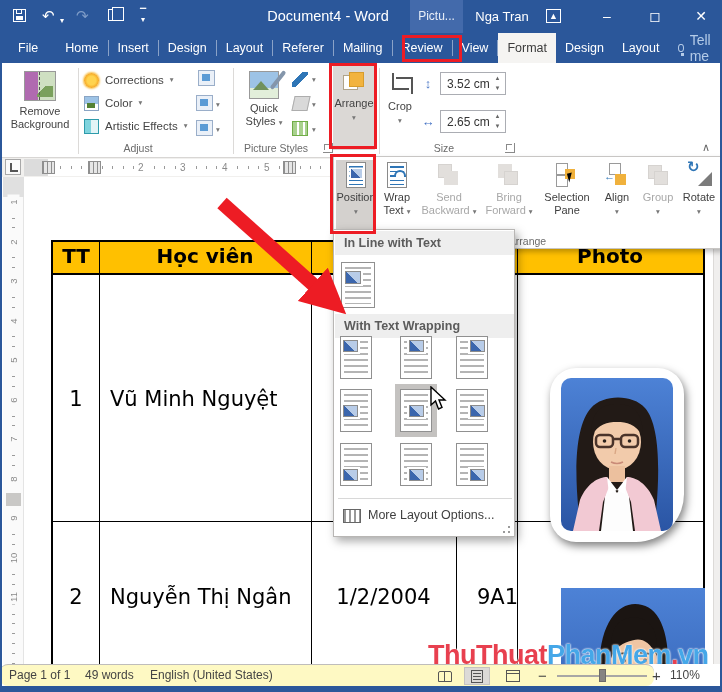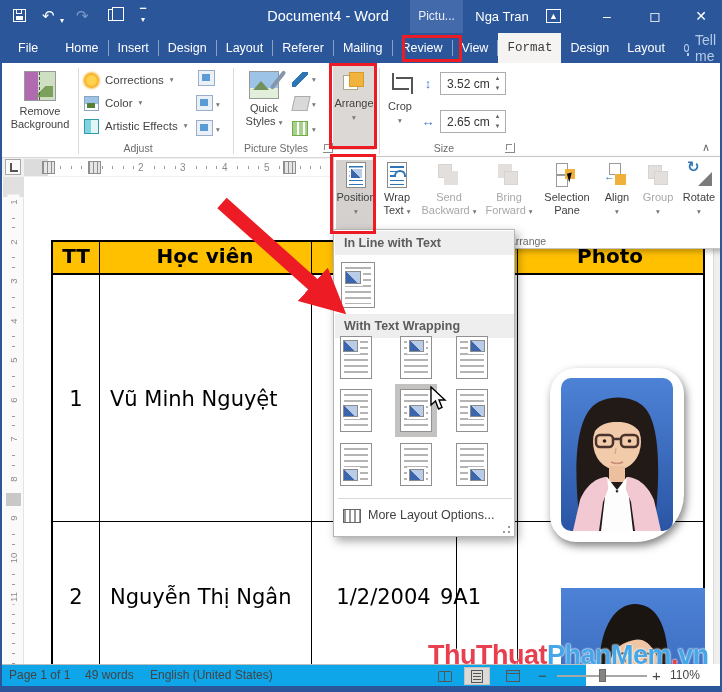--- a/index.html
+++ b/index.html
@@ -23,21 +23,21 @@
   #ctx-tab { left:410px; top:0; width:53px; height:33px; background:#436aab; color:#e8eef8; font-size:12px; text-align:center; line-height:33px; }
   #user-name { left:470px; top:0; width:64px; height:33px; line-height:33px; text-align:center; font-size:13px; }
   .win-ctl { position:absolute; top:0; width:30px; height:33px; text-align:center; line-height:33px; font-size:14px; color:#fff; }
   #ribbon-opt-ic { left:546px; top:9px; width:15px; height:14px; border:1.3px solid #fff; font-size:9px; line-height:12px; text-align:center; }
 
   
   #tabrow { left:0; top:33px; width:722px; height:30px; background:#2b579a; display:flex; align-items:stretch; z-index:10; }
   .rtab { color:#fff; font-size:12.5px; padding:0 9px; display:flex; align-items:center; white-space:nowrap; }
   .rtab-sep { width:1px; height:16px; background:rgba(255,255,255,.45); align-self:center; }
   #tab-file { padding:0 18px; }
-  .rtab.active { background:#f5f4f2; color:#3b3b3b;font-family:Liberation Mono, monospace; }
+  .rtab.active { background:#f5f4f2; color:#3b3b3b; }
   #tellme-wrap { display:flex; align-items:center; color:#b4cbe8; font-size:14px; padding:0 10px; gap:6px; }
   #bulb-ic { width:8px; height:8px; border:1.3px solid #b4cbe8; border-radius:50%; position:relative; }
   #bulb-ic::after { content:""; position:absolute; left:2px; top:8px; width:2.5px; height:3px; background:#b4cbe8; }
   #share-wrap { margin-left:auto; display:flex; align-items:center; gap:7px; color:#fff; font-size:12.5px; padding:0 18px; }
 
   
   #ribbon { left:0; top:63px; width:722px; height:95px; background:#fff; border-bottom:1px solid #d8d6d4; z-index:5; }
   .grp-sep { position:absolute; top:5px; width:1px; height:86px; background:#dcdad8; }
   .grp-label { position:absolute; top:79px; font-size:10.5px; color:#6b6b6b; text-align:center; }
   .rbtn-lbl { font-size:11px; color:#444; text-align:center; line-height:13px; }
@@ -159,21 +159,21 @@
   #more-layout-txt { position:absolute; left:34px; top:6px; font-size:12.5px; color:#3f3f3f; }
   #menu-grip { position:absolute; right:4px; bottom:3px; width:8px; height:8px; }
   #menu-grip i { position:absolute; width:2px; height:2px; background:#9a9a9a; }
 
   
   .red-box { position:absolute; border:3px solid #ed1c24; z-index:50; pointer-events:none; }
   #red-arrow { position:absolute; left:195px; top:188px; width:180px; height:150px; z-index:55; pointer-events:none; }
   #mouse-cursor { position:absolute; left:430px; top:386px; width:18px; height:26px; z-index:60; pointer-events:none; }
 
   
-  #statusbar { left:0; top:664px; width:586px; height:22px; background:#0ea5e9; border-top:1px solid #bfbdbb; z-index:10; font-size:12px; color:#444; }
+  #statusbar { left:0; top:664px; width:654px; height:22px; background:#fef9c3; border-top:1px solid #bfbdbb; z-index:10; font-size:12px; color:#444;border-radius:8px; }
   .sb-item { position:absolute; top:0; height:21px; line-height:21px; white-space:nowrap; }
   .view-ic { position:absolute; top:2px; width:26px; height:18px; display:flex; align-items:center; justify-content:center; }
   .view-ic.sel { background:#dcdad7; border:1px solid #c5c3c0; }
   .vi-read { width:14px; height:11px; border:1.3px solid #555; border-radius:2px 2px 0 0; position:relative; }
   .vi-read::after { content:""; position:absolute; left:5px; top:0; height:100%; border-left:1.3px solid #555; }
   .vi-print { width:12px; height:13px; border:1.3px solid #555; position:relative; }
   .vi-print::after { content:""; position:absolute; left:1px; right:1px; top:2px; height:7px; background:repeating-linear-gradient(#555 0 1px, transparent 1px 3px); }
   .vi-web { width:14px; height:12px; border:1.3px solid #555; position:relative; }
   .vi-web::after { content:""; position:absolute; left:0; right:0; top:2px; border-top:1.3px solid #555; }
   #zoom-track { position:absolute; left:557px; top:10px; width:90px; height:2px; background:#a9a7a5; }
@@ -336,21 +336,21 @@
     <div class="vline" style="left:464px"></div>
     <div class="hline" style="top:279px"></div>
     <div class="th" style="left:0; width:46px">TT</div>
     <div class="th" style="left:464px; width:186px">Photo</div>
     <div class="th" style="left:46px; width:212px">Học viên</div>
     <div class="td" style="left:0; width:46px; top:145px; text-align:center">1</div>
     <div class="td" style="left:57px; top:145px">Vũ Minh Nguyệt</div>
     <div class="td" style="left:0; width:46px; top:343px; text-align:center">2</div>
     <div class="td" style="left:57px; top:343px">Nguyễn Thị Ngân</div>
     <div class="td" style="left:258px; width:145px; top:343px; text-align:center">1/2/2004</div>
-    <div class="td" style="left:387px; width:61px; top:343px; text-align:left">9A1</div>
+    <div class="td" style="left:414px; width:61px; top:343px; text-align:center">9A1</div>
 
     <div id="photo1-frame">
       <div id="photo1">
         <svg viewBox="0 0 112 153" preserveAspectRatio="none">
           <defs>
               <linearGradient id="bgG1" x1="0" y1="0" x2="0" y2="1">
                 <stop offset="0" stop-color="#4d82d6"></stop>
                 <stop offset="1" stop-color="#2a55a4"></stop>
               </linearGradient>
             </defs>

